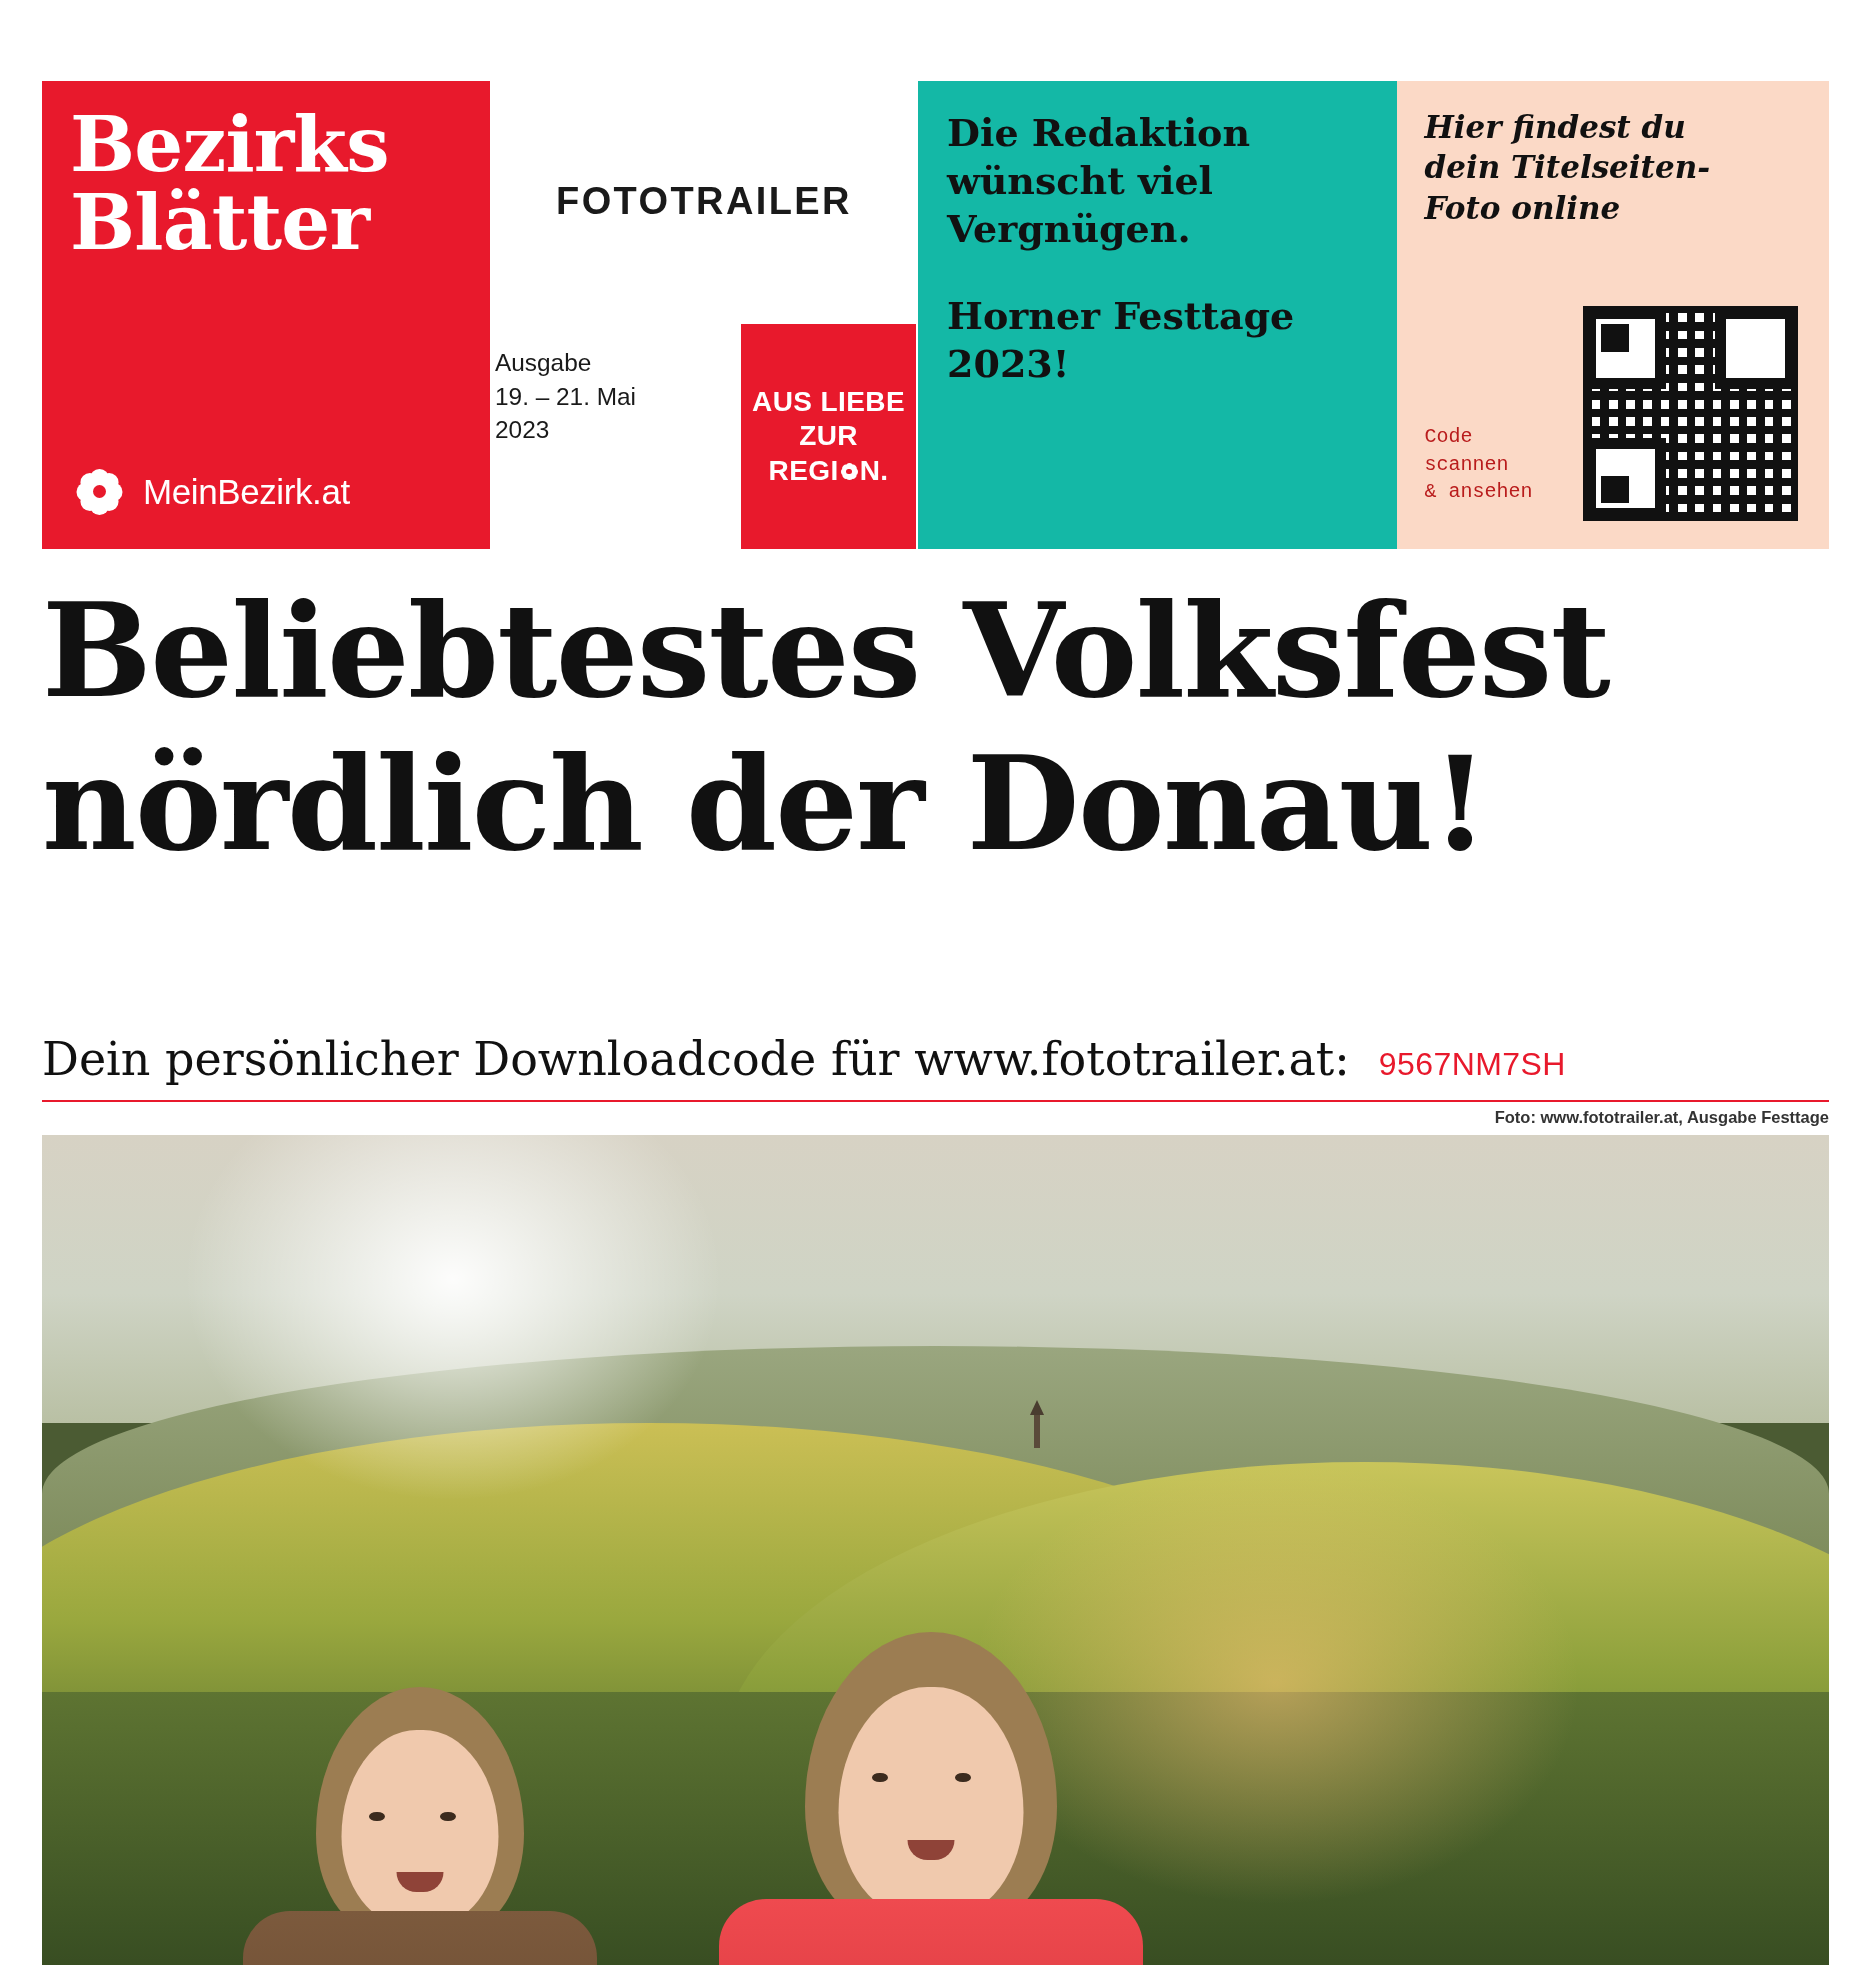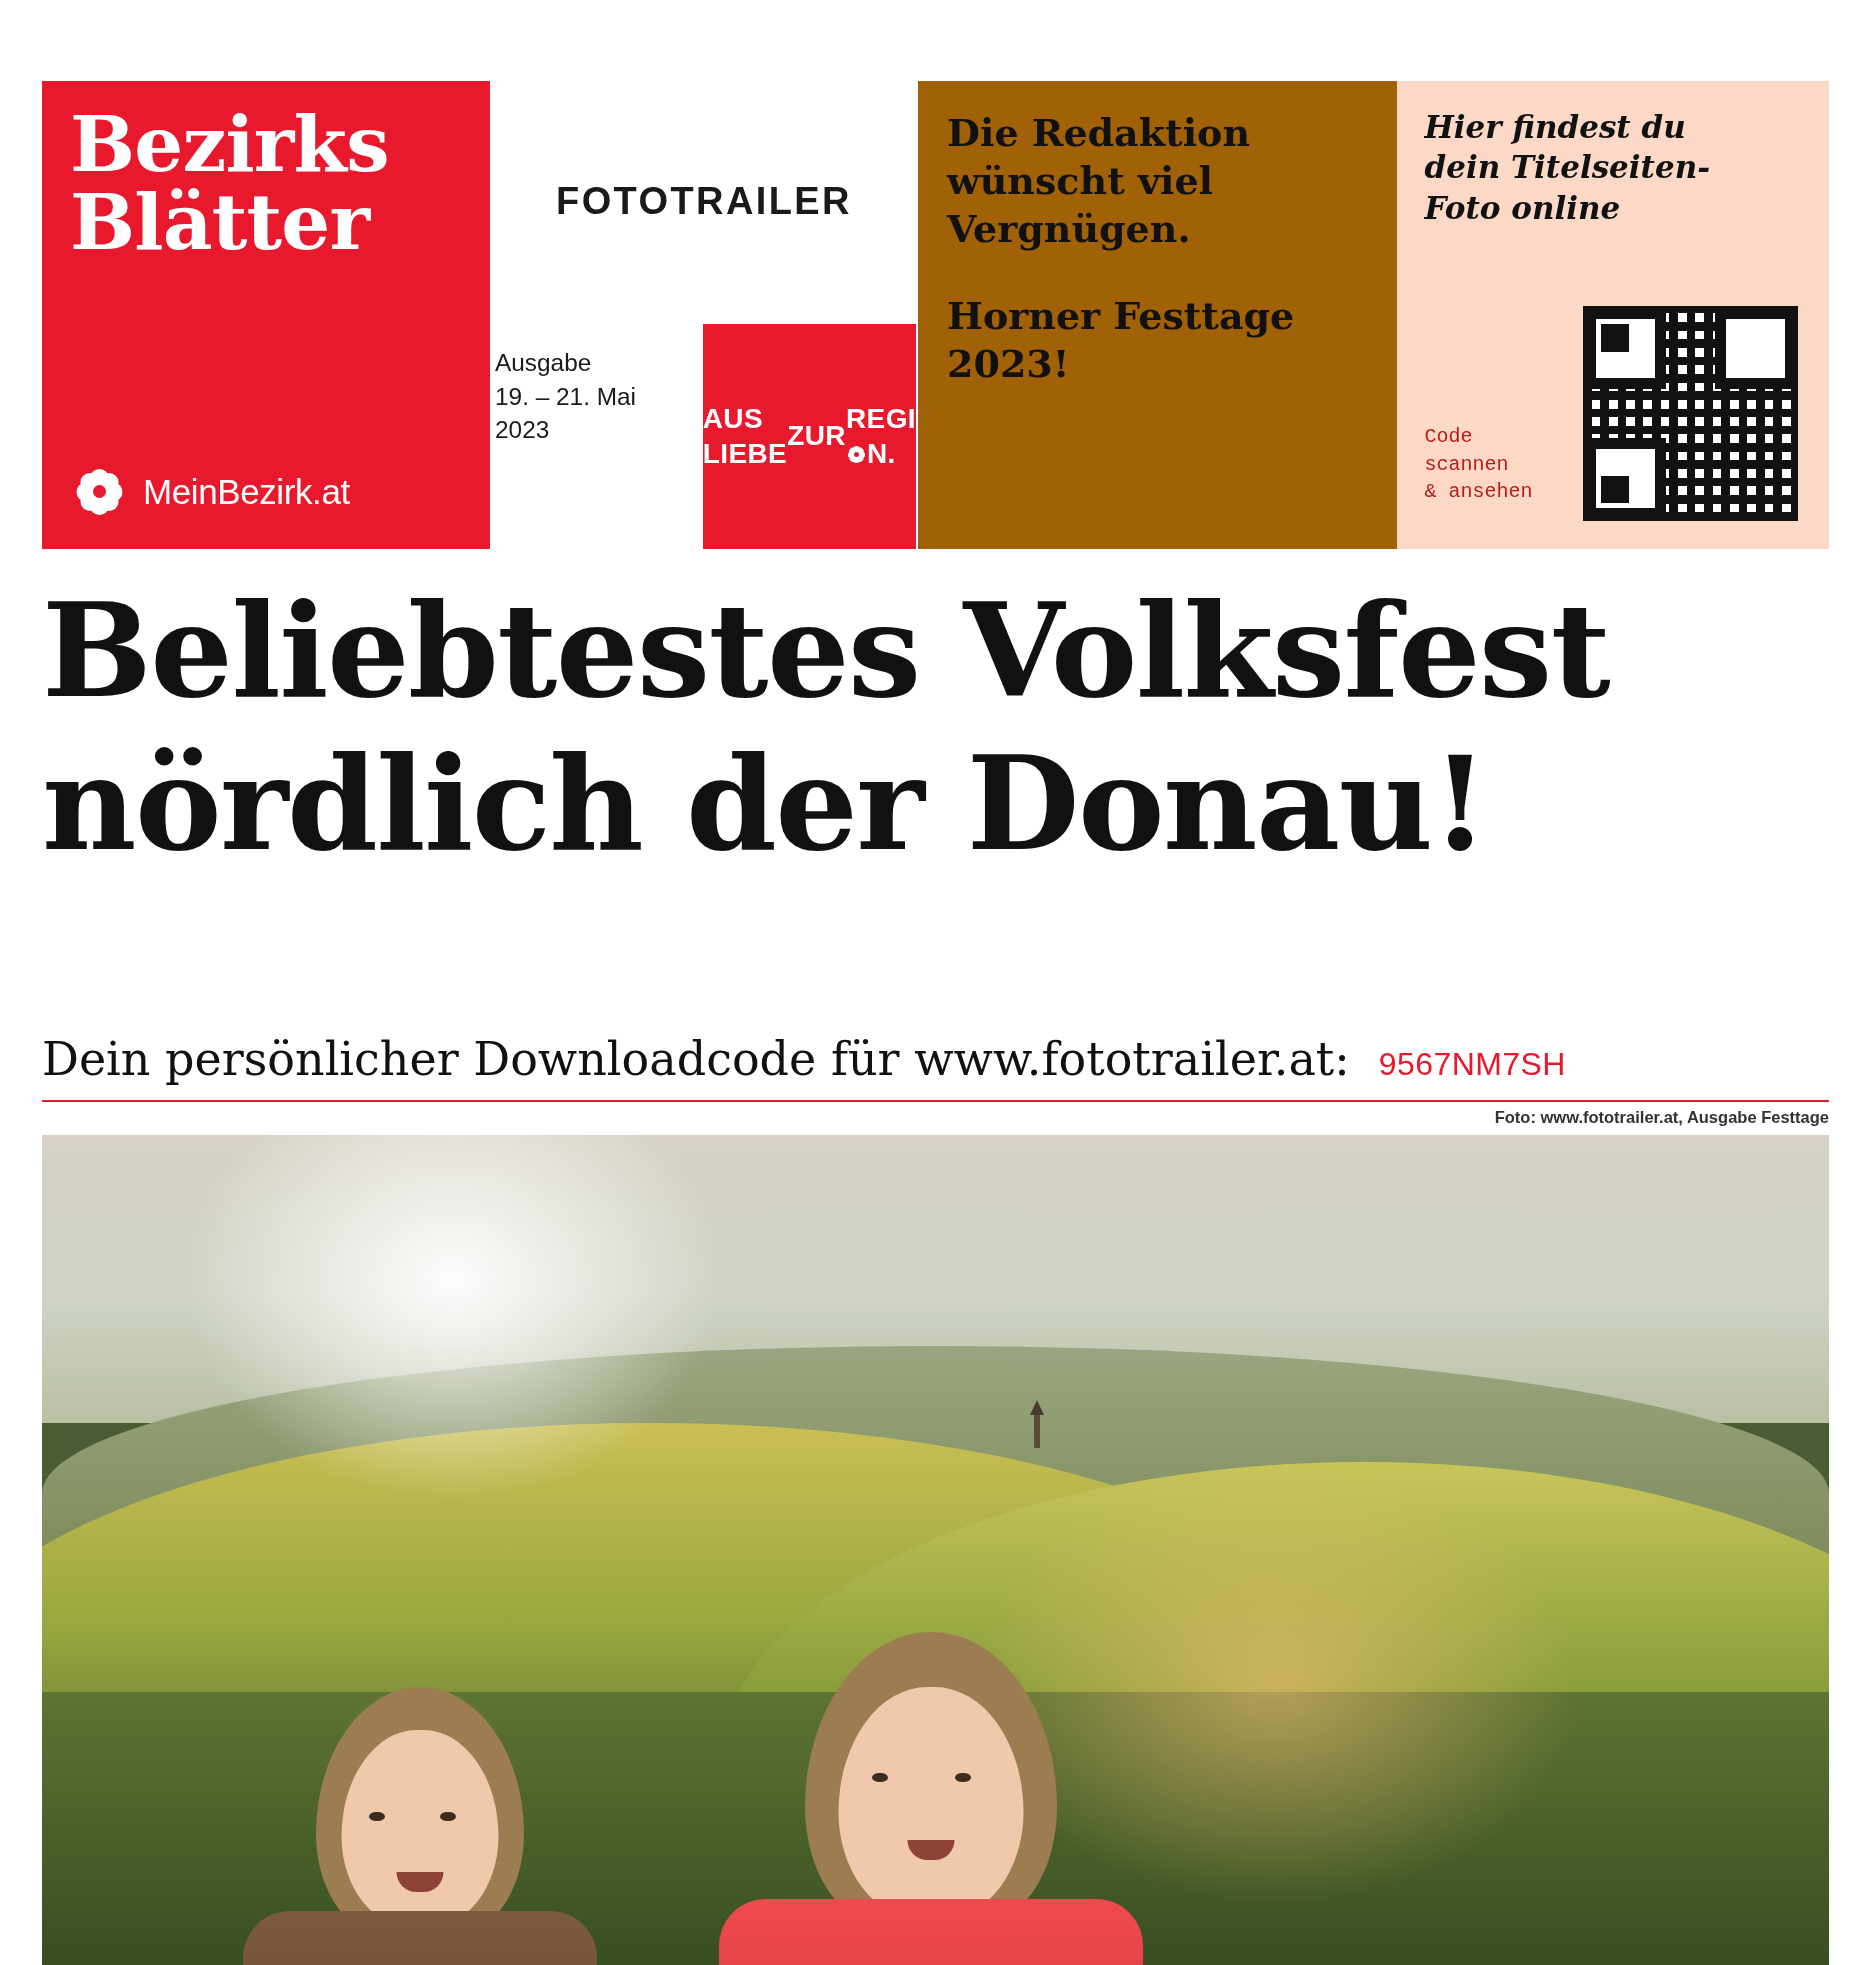--- a/index.html
+++ b/index.html
@@ -133,21 +133,21 @@
   .ausgabe-line {
     font-size: 24.4px;
     line-height: 1.38;
     color: #1a1a1a;
   }
   .ausliebe {
     flex: 1;
     background: #e8192c;
     color: #ffffff;
     display: flex;
-    flex-direction: row;
+    flex-direction: column;
     align-items: center;
     justify-content: center;
     font-weight: bold;
     font-size: 28px;
     line-height: 1.22;
     letter-spacing: 0.4px;
     margin-left: 48px;
   }
   .ausliebe .dot-o {
     display: inline-block;
@@ -172,21 +172,21 @@
     left: 50%; top: 50%;
     width: 5.5px; height: 5.5px;
     margin-left: -2.8px; margin-top: -2.8px;
     background: #e8192c;
     border-radius: 50%;
   }
 
   
   .col3 {
     width: 479px;
-    background: #a16207;
+    background: #14b8a6;
     padding: 28px 0 0 29px;
     box-sizing: border-box;
   }
   .col3 p {
     margin: 0;
     font-family: "DejaVu Serif", serif;
     font-weight: bold;
     font-size: 38px;
     line-height: 1.26;
     color: #111111;

